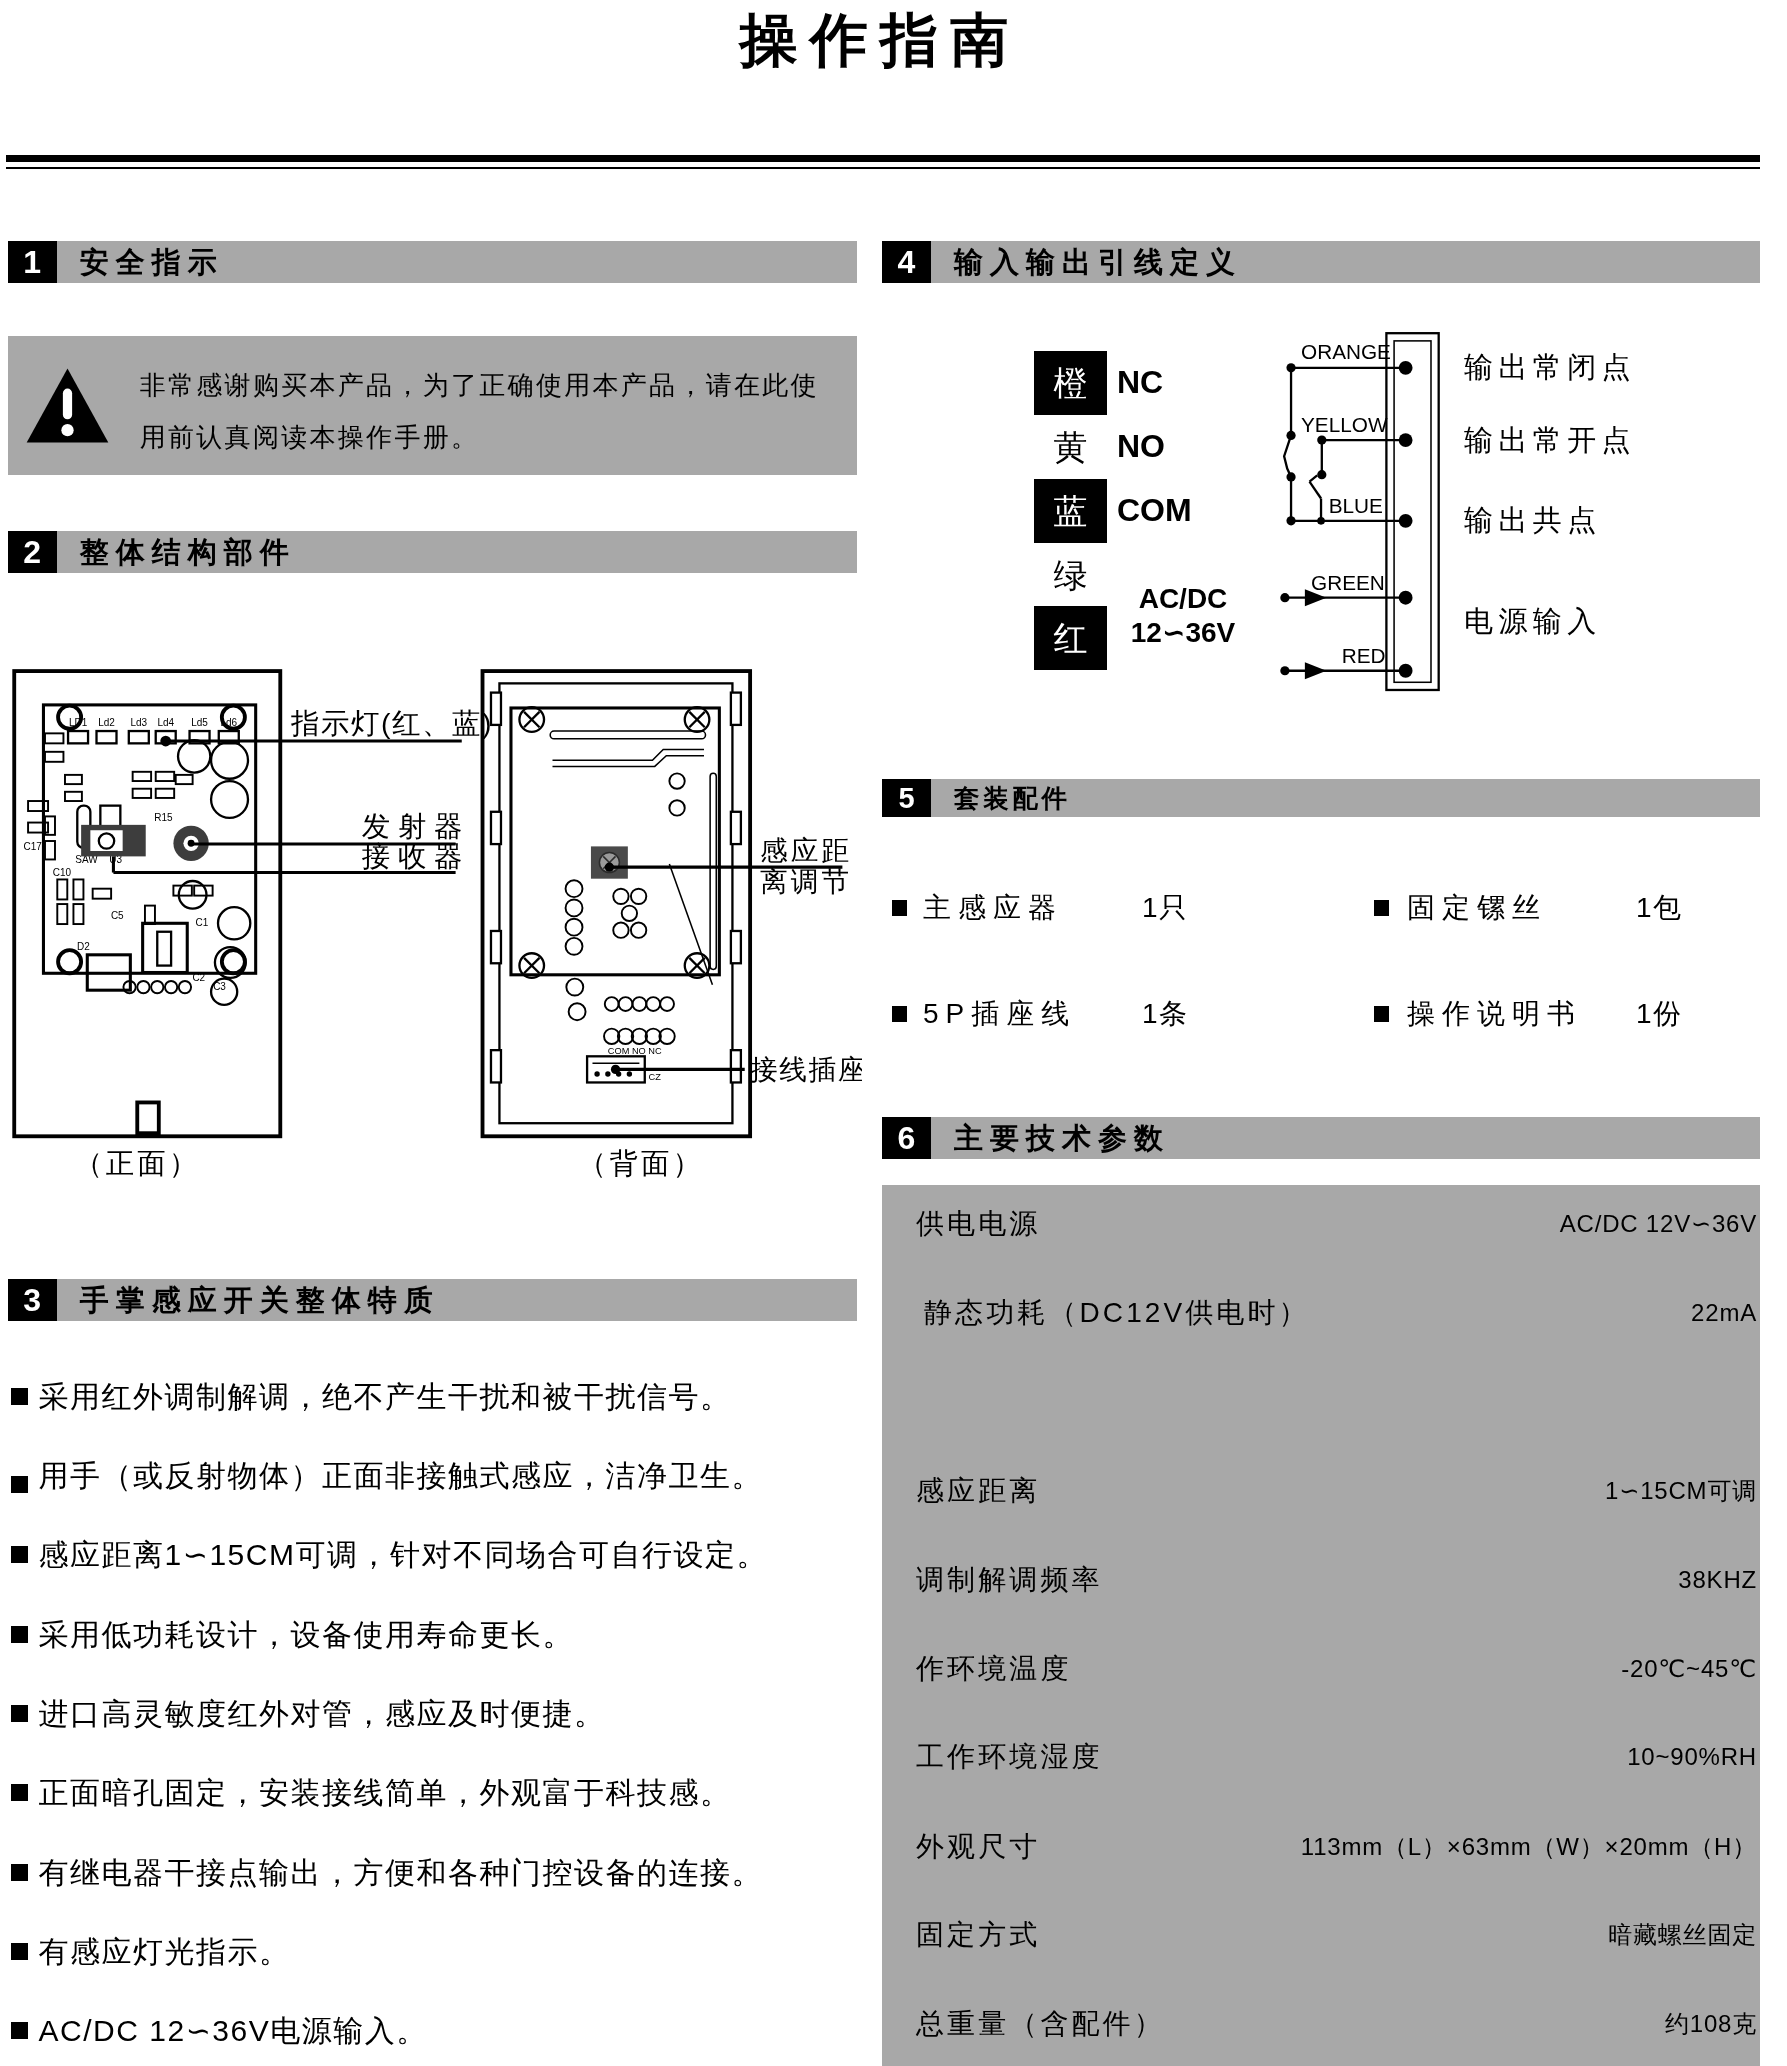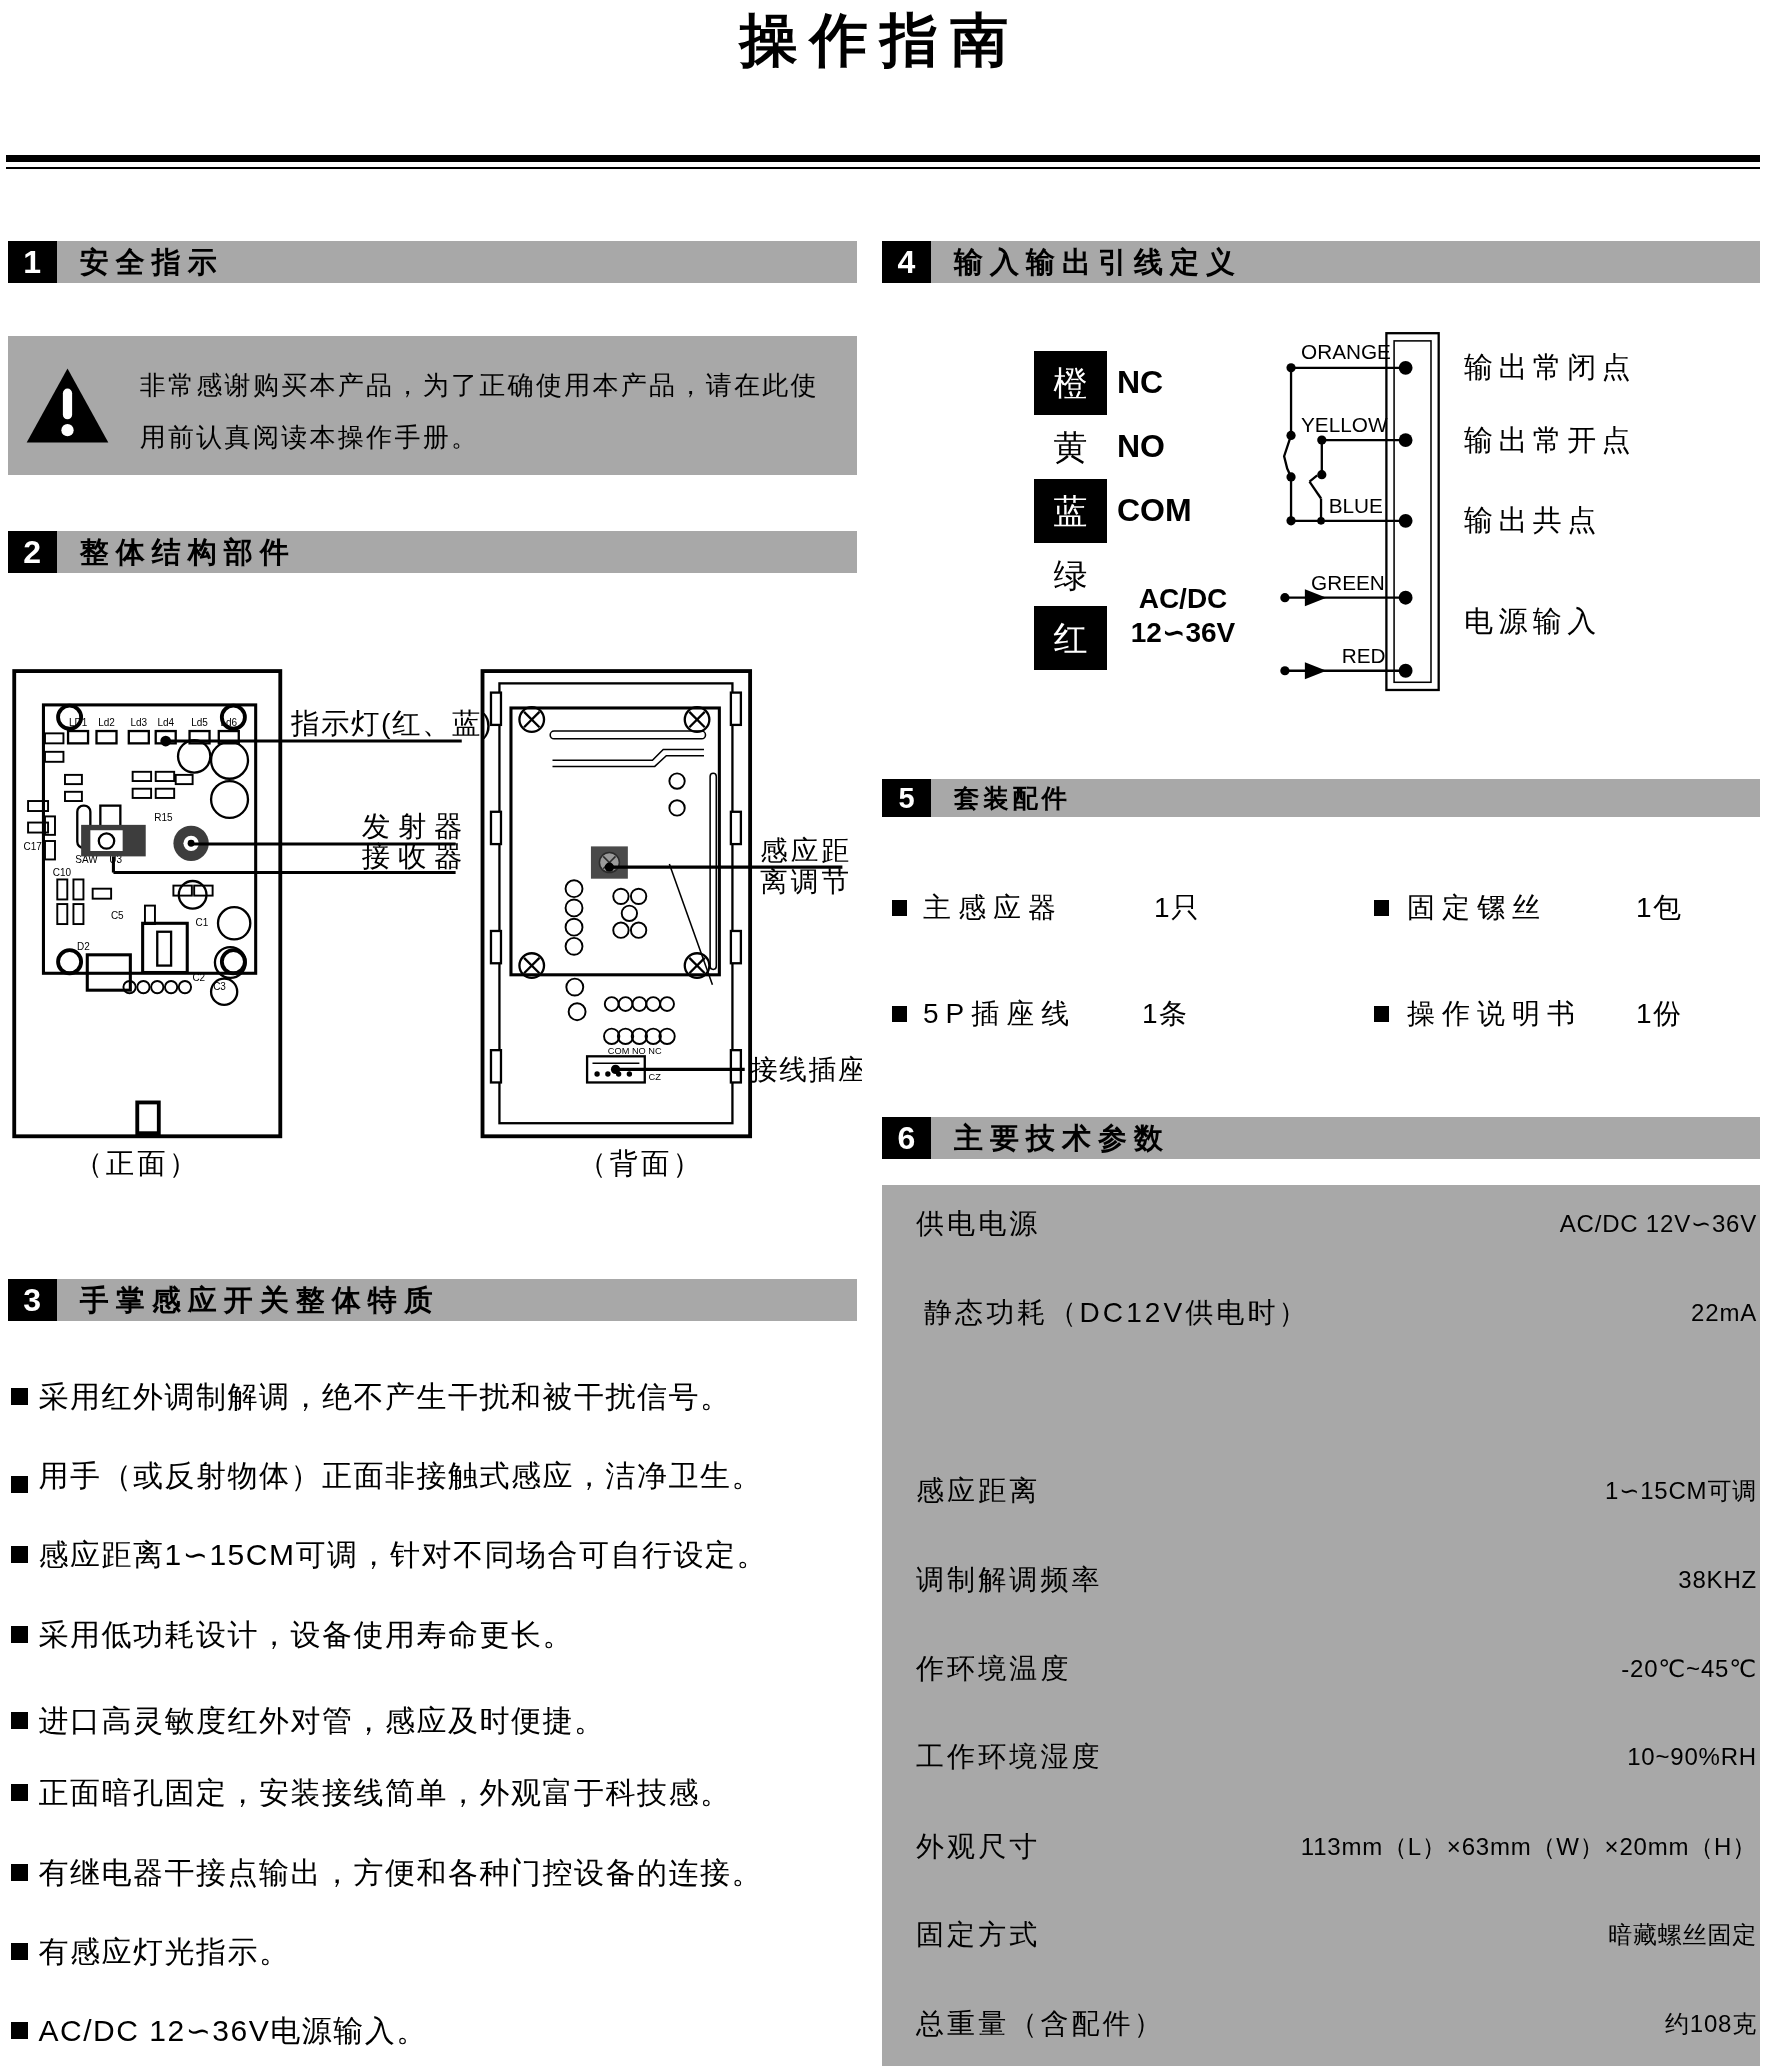--- a/index.html
+++ b/index.html
@@ -301,21 +301,21 @@
       <span class="tx">用手（或反射物体）正面非接触式感应，洁净卫生。</span>
     </div>
   <div class="feat" style="top:1537px;">
       <span class="sq"></span>
       <span class="tx">感应距离1∽15CM可调，针对不同场合可自行设定。</span>
     </div>
   <div class="feat" style="top:1617px;">
       <span class="sq"></span>
       <span class="tx">采用低功耗设计，设备使用寿命更长。</span>
     </div>
-  <div class="feat" style="top:1696px;margin-top:7px;">
+  <div class="feat" style="top:1696px;">
       <span class="sq"></span>
       <span class="tx">进口高灵敏度红外对管，感应及时便捷。</span>
     </div>
   <div class="feat" style="top:1775px;">
       <span class="sq"></span>
       <span class="tx">正面暗孔固定，安装接线简单，外观富于科技感。</span>
     </div>
   <div class="feat" style="top:1855px;">
       <span class="sq"></span>
       <span class="tx">有继电器干接点输出，方便和各种门控设备的连接。</span>
@@ -390,21 +390,21 @@
 
   <div class="wdesc" style="top:349px;">输出常闭点</div>
   <div class="wdesc" style="top:422px;">输出常开点</div>
   <div class="wdesc" style="top:502px;">输出共点</div>
   <div class="wdesc" style="top:603px;">电源输入</div>
 
   <div class="acc" style="left:892px; top:891px;">
       <span class="sq"></span>
     </div>
   <div class="acc-name" style="left:923px; top:891px;">主感应器</div>
-  <div class="acc-qty" style="left:1142px; top:891px;margin-left:12px;">1只</div>
+  <div class="acc-qty" style="left:1142px; top:891px;">1只</div>
   <div class="acc" style="left:1374px; top:891px;">
       <span class="sq"></span>
     </div>
   <div class="acc-name" style="left:1407px; top:891px;">固定镙丝</div>
   <div class="acc-qty" style="left:1636px; top:891px;">1包</div>
   <div class="acc" style="left:892px; top:997px;">
       <span class="sq"></span>
     </div>
   <div class="acc-name" style="left:923px; top:997px;">5P插座线</div>
   <div class="acc-qty" style="left:1142px; top:997px;">1条</div>

